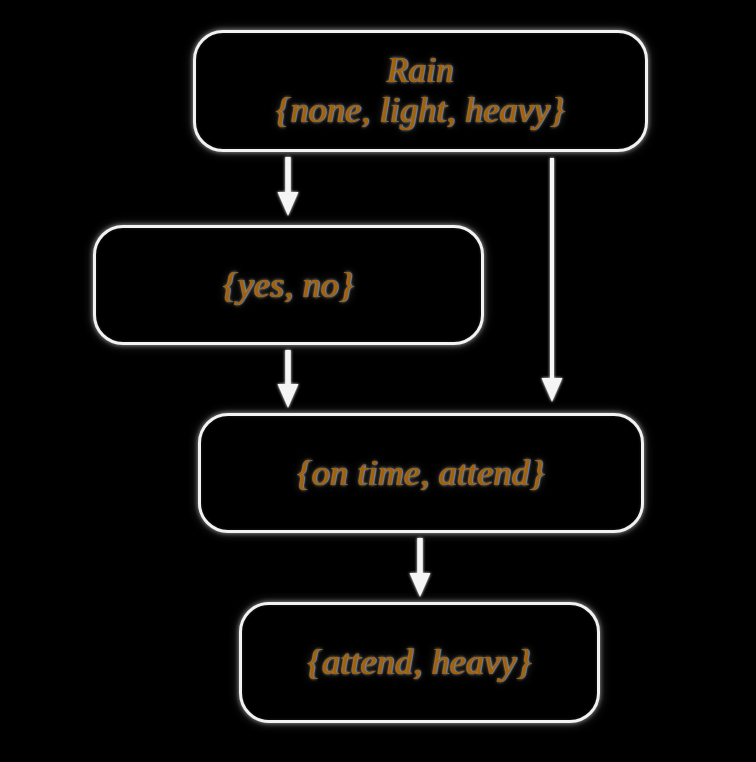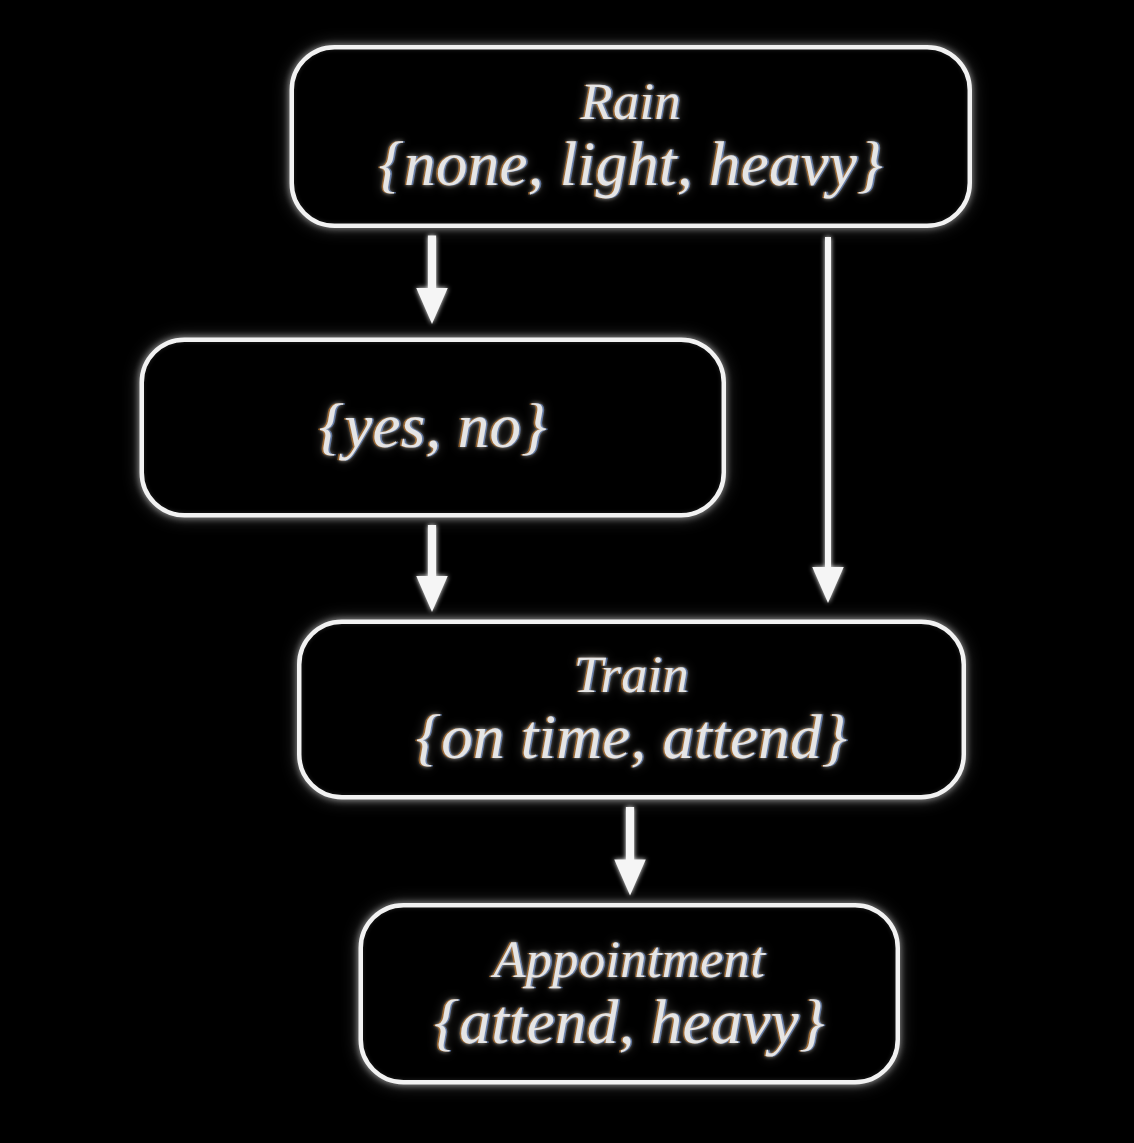--- a/index.html
+++ b/index.html
@@ -47,33 +47,33 @@
     justify-content: center;
     box-shadow:
       0 0 5px rgba(255,255,255,0.55),
       0 0 11px rgba(255,255,255,0.22),
       inset 0 0 3px rgba(255,255,255,0.14);
   }
 
   .node-name,
   .node-states {
     font-style: italic;
-    color: #e5e5e5;
+    color: #a16207;
     white-space: nowrap;
     line-height: 1.06;
     letter-spacing: 0.2px;
     text-shadow:
       -1.1px 0 0 rgba(196,120,40,0.62),
       1.1px 0 0 rgba(120,160,235,0.55),
       0 0 3px rgba(255,250,240,0.75),
       0 0 8px rgba(255,248,235,0.30);
   }
 
   .node-name   { font-size: 35px; margin-bottom: 2px; }
-  .node-states { font-size: 42px; font-family: Liberation Serif, serif; }
+  .node-states { font-size: 36px; font-family: Liberation Serif, serif; }
 
   
   #node-rain        { left: 193px; top: 30px;  width: 455px; height: 122px; }
   #node-maintenance { left: 93px;  top: 225px; width: 391px; height: 120px; }
   #node-train       { left: 198px; top: 413px; width: 446px; height: 120px; }
   #node-appointment { left: 239px; top: 602px; width: 361px; height: 121px; }
 </style>
 </head>
 <body>
 
@@ -114,22 +114,20 @@
   <div class="node" id="node-rain">
     <div class="node-name">Rain</div>
     <div class="node-states">{none, light, heavy}</div>
   </div>
 
   <div class="node" id="node-maintenance">
     <div class="node-states">{yes, no}</div>
   </div>
 
   <div class="node" id="node-train">
-    <div class="node-name">Train</div>
     <div class="node-states">{on time, attend}</div>
   </div>
 
   <div class="node" id="node-appointment">
-    <div class="node-name">Appointment</div>
     <div class="node-states">{attend, heavy}</div>
   </div>
 
 </div>
 
 </body></html>

